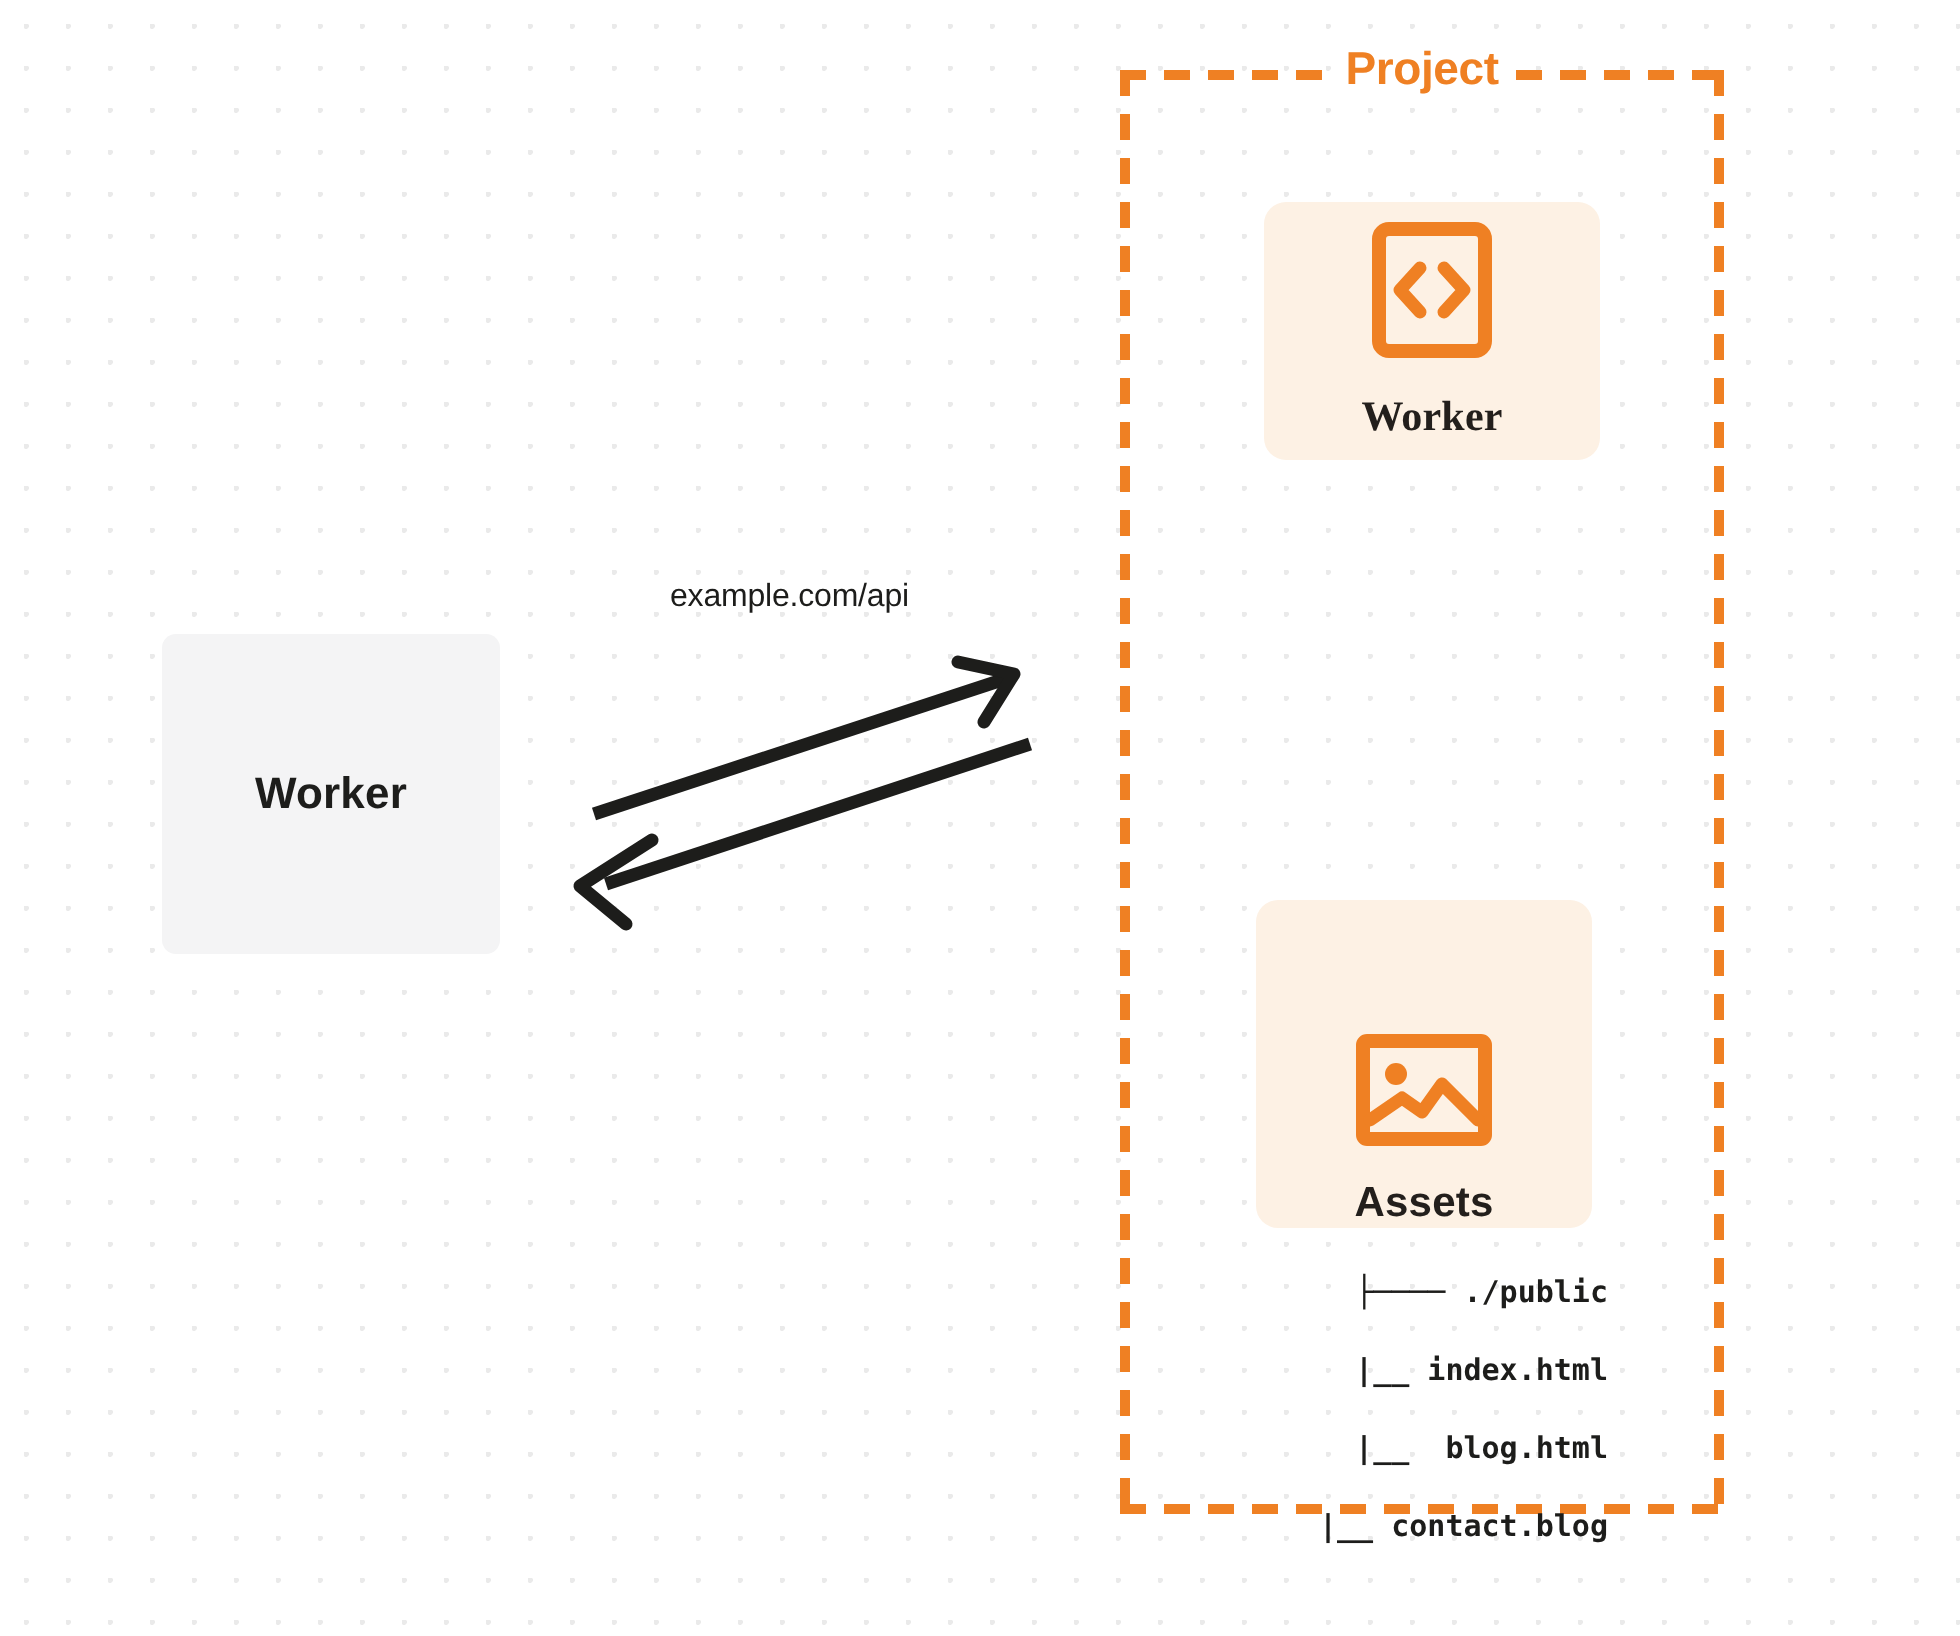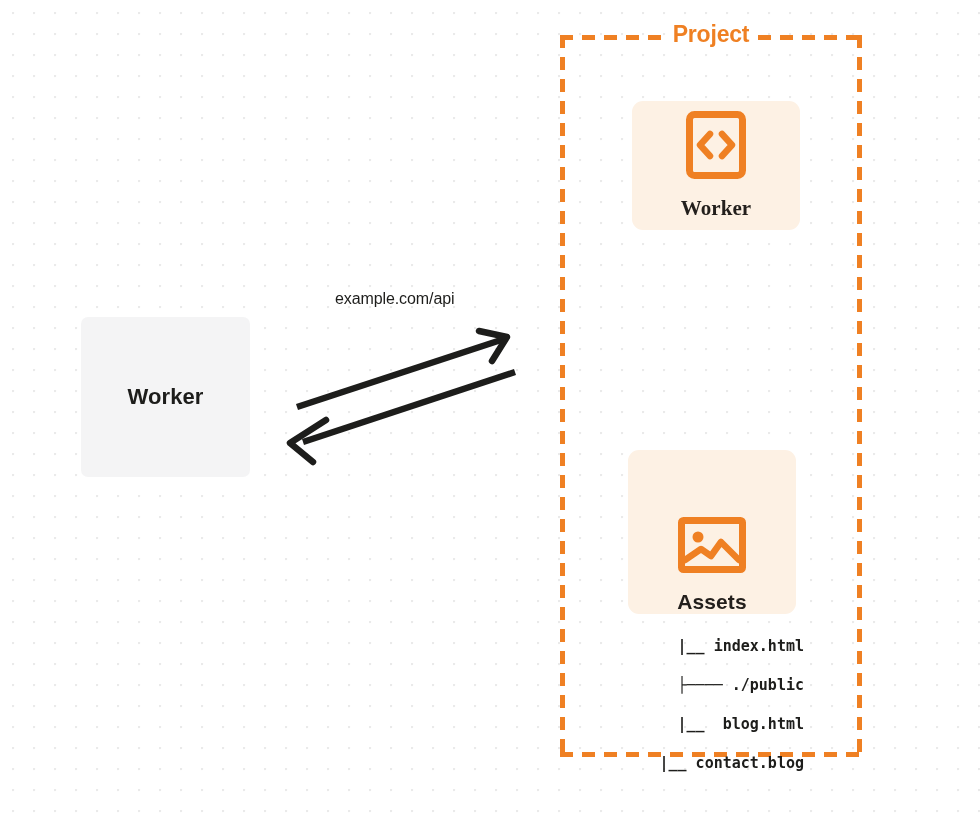--- a/index.html
+++ b/index.html
@@ -203,19 +203,19 @@
           <rect x="4.5" y="4.5" width="61" height="49" rx="2" ry="2" fill="none" stroke="#ef8023" stroke-width="7"></rect>
           <circle cx="21" cy="21" r="5.5" fill="#ef8023"></circle>
           <polyline points="8,44 24,33 34,40 44,26 62,44" fill="none" stroke="#ef8023" stroke-width="6.5" stroke-linecap="round" stroke-linejoin="round"></polyline>
         </svg>
       </div>
       <span class="card-label">Assets</span>
     </div>
   </div>
 
   <div class="file-tree">
+<div>├──── ./public</div>
 <div>   |__ index.html</div>
-<div>├──── ./public</div>
 <div>   |__  blog.html</div>
 <div>   |__ contact.blog</div>
   </div>
 
 </div>
 
 </body></html>

